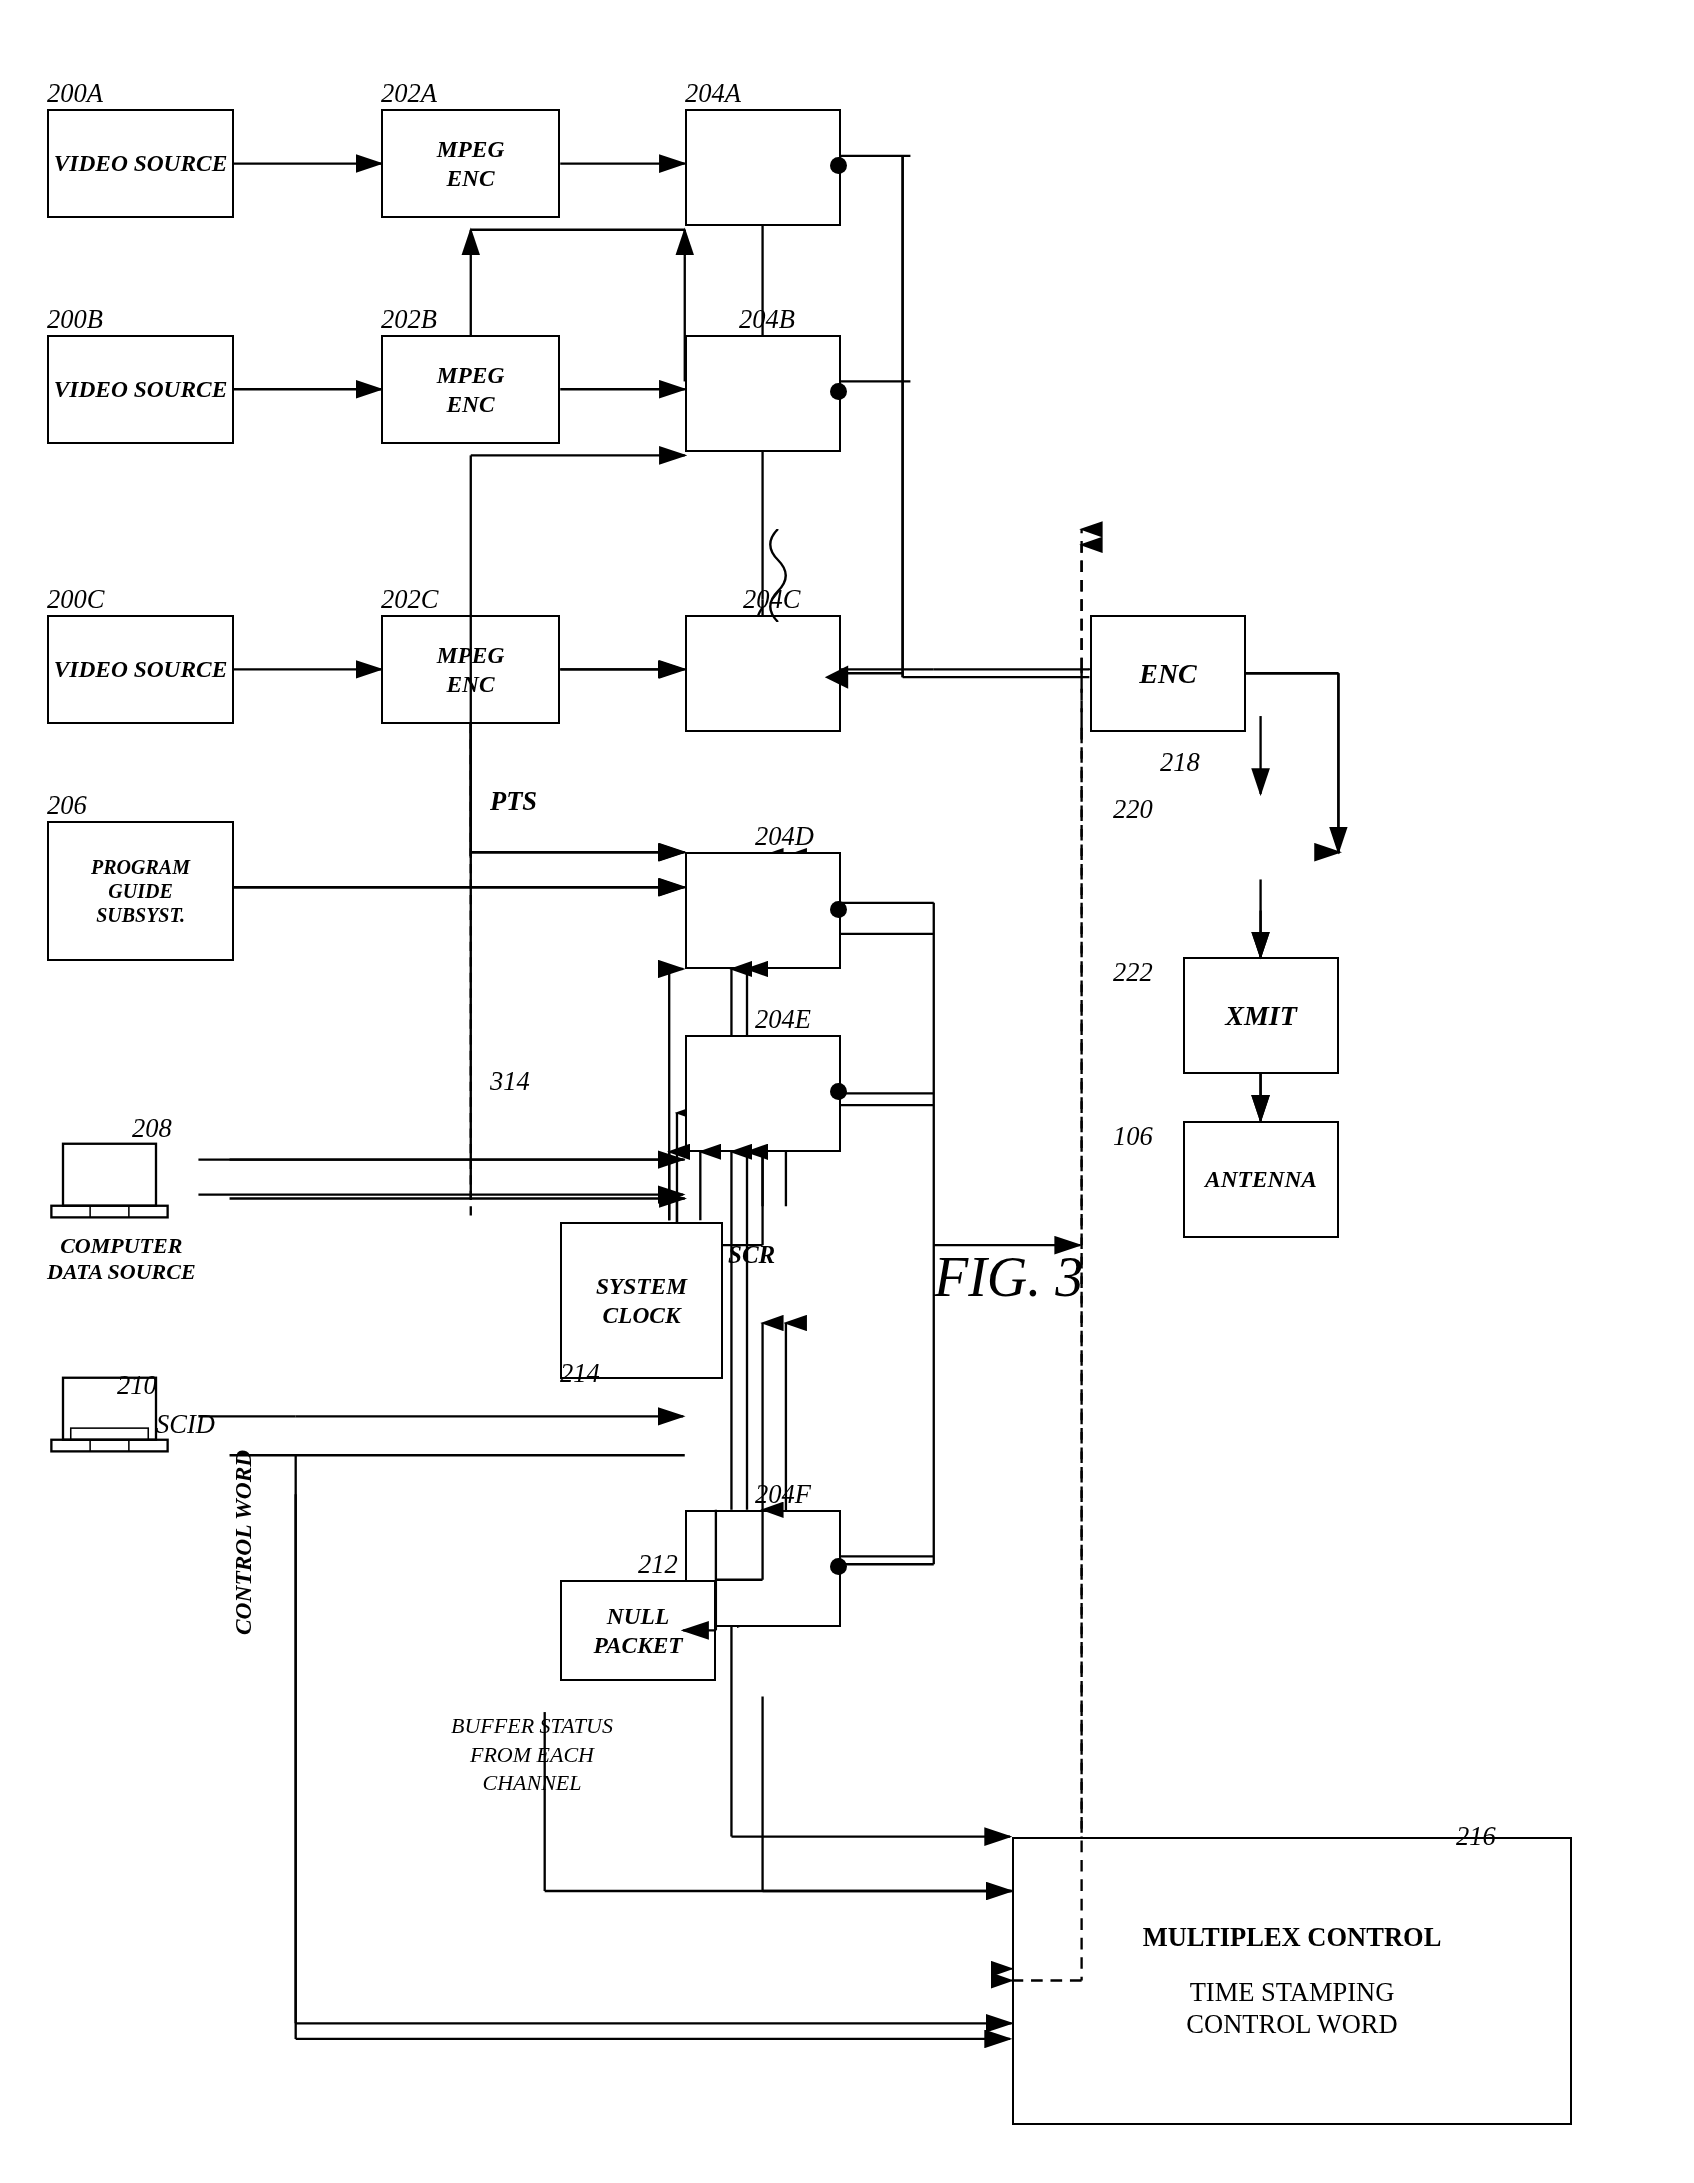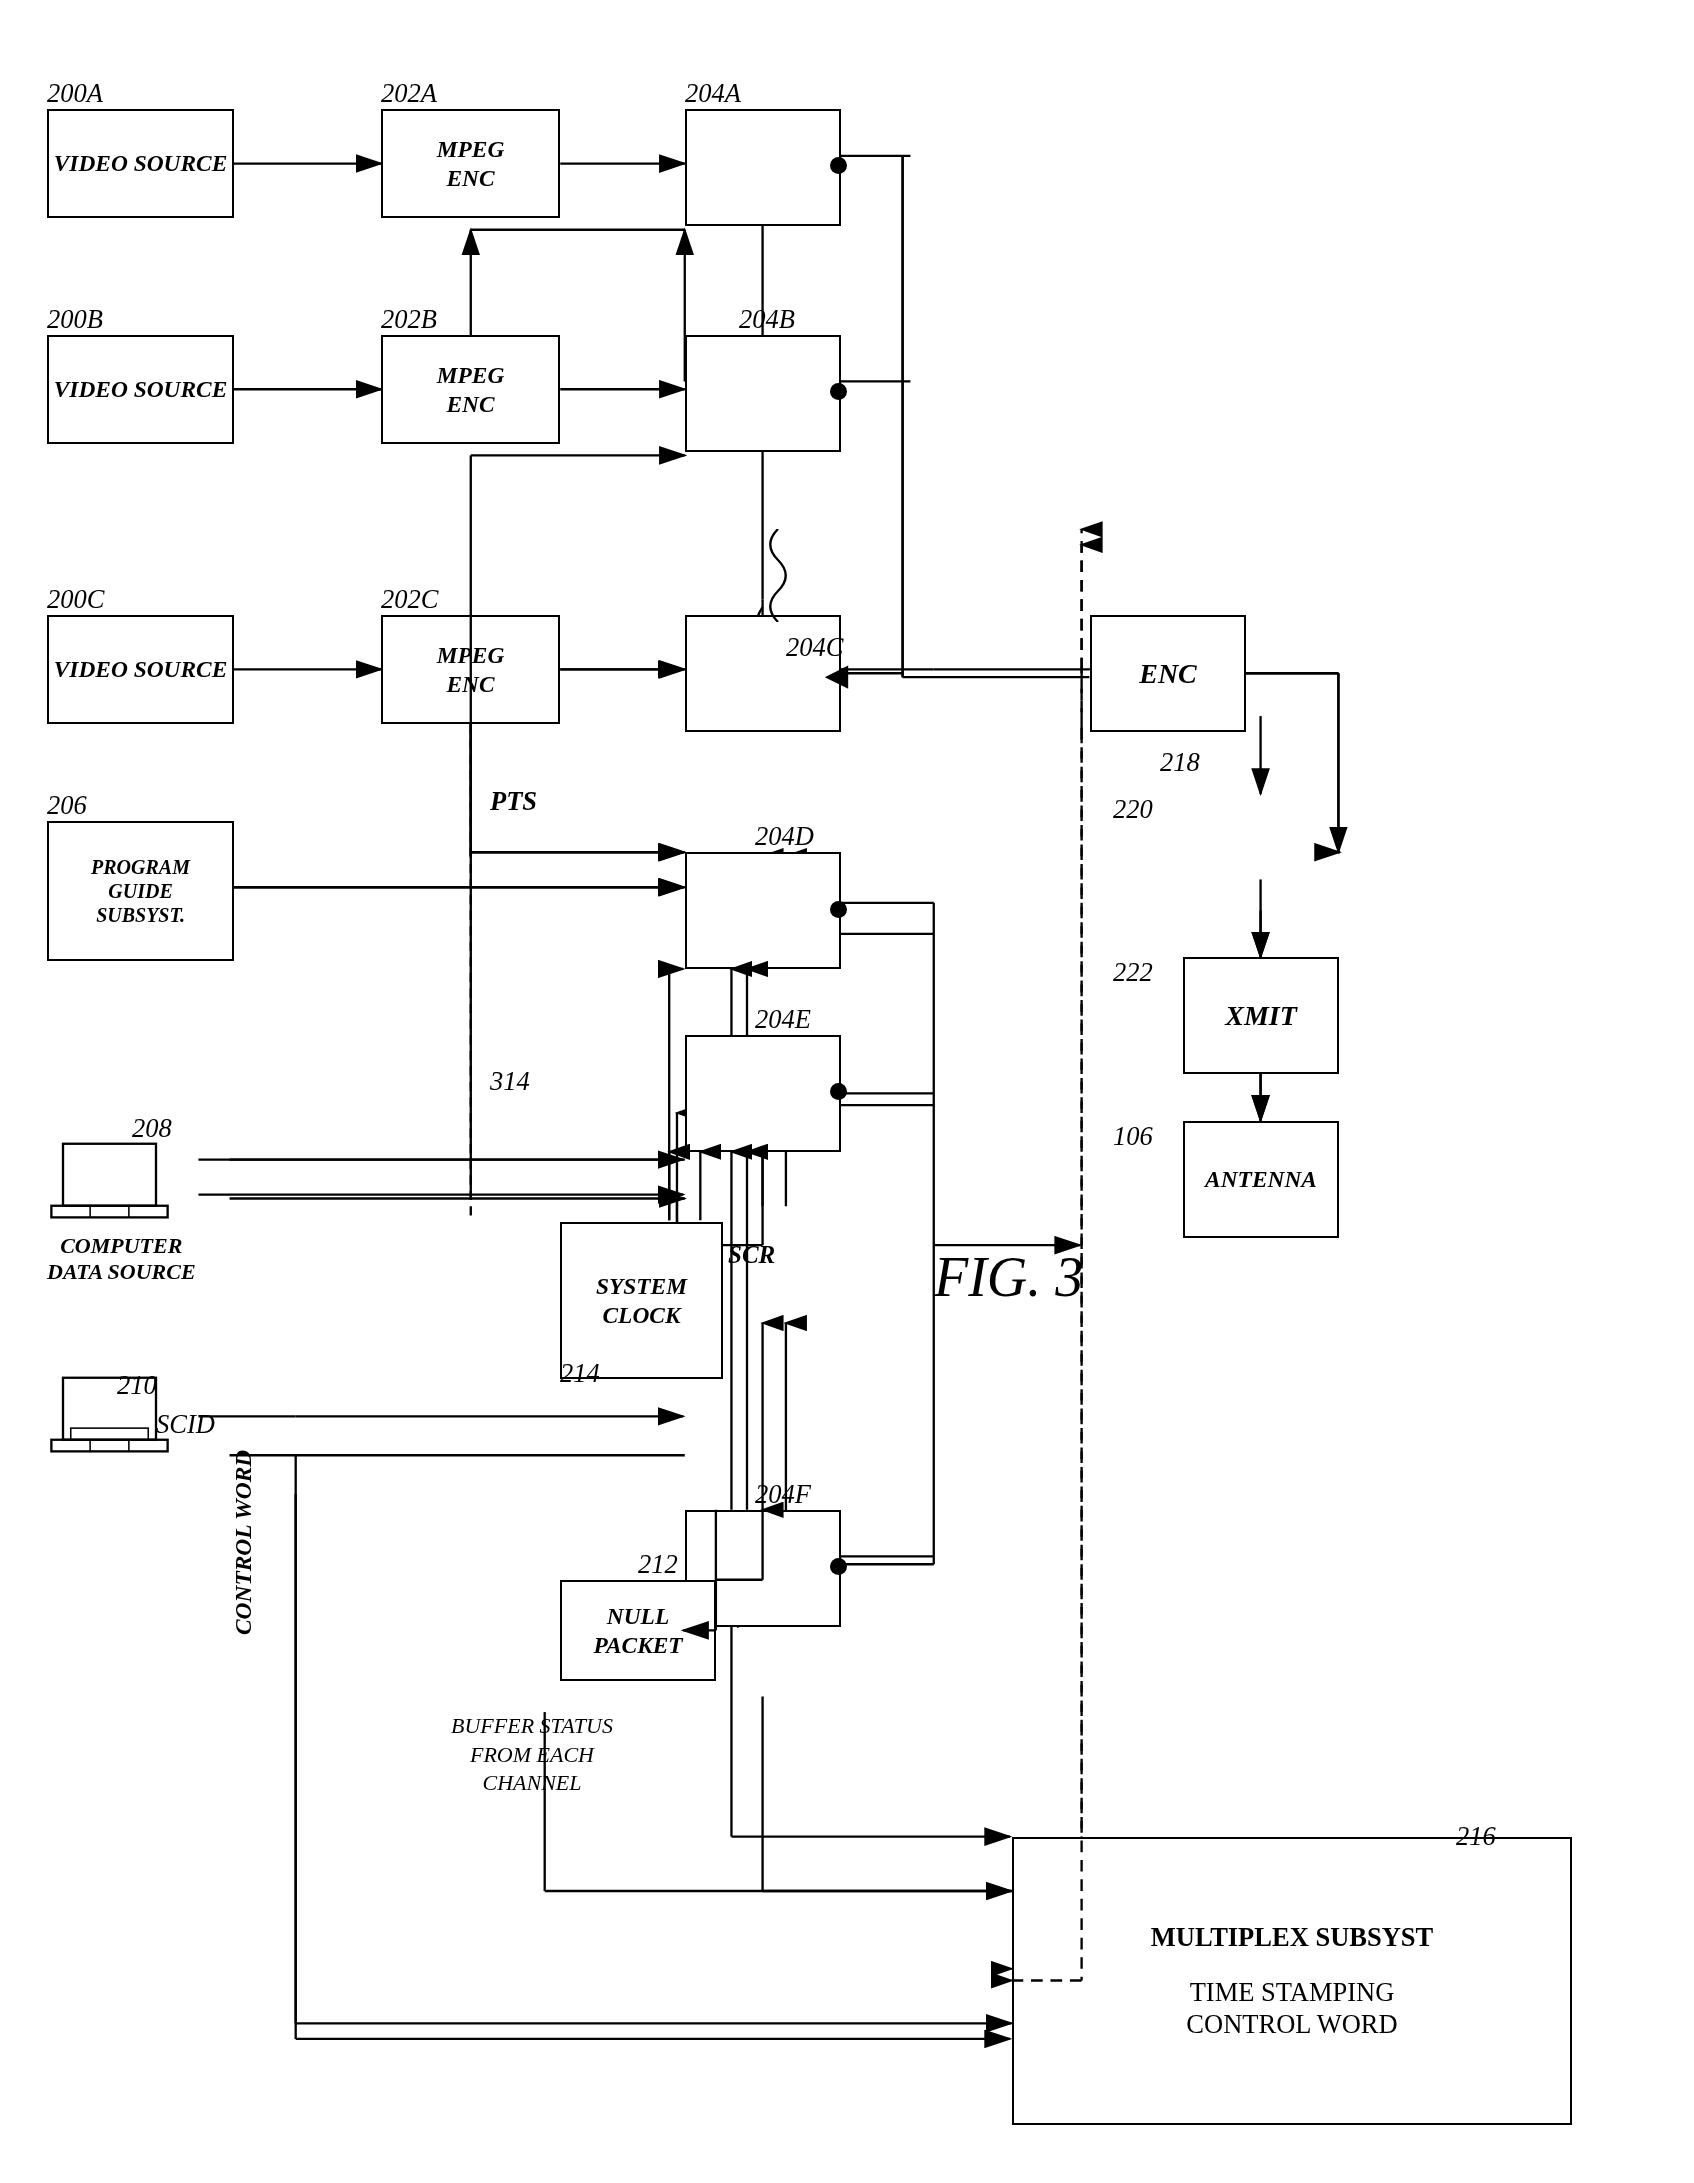--- a/index.html
+++ b/index.html
@@ -245,21 +245,21 @@
   <div class="dot" style="left:830px; top:157px;"></div>
 
   <div class="box" style="left:685px; top:335px; width:156px; height:117px;">
   </div>
   <div class="ref-label" style="left:739px; top:304px;">204B</div>
 
   <div class="dot" style="left:830px; top:383px;"></div>
 
   <div class="box" style="left:685px; top:615px; width:156px; height:117px;">
   </div>
-  <div class="ref-label" style="left:786px; top:584px;margin-top:48px;">204C</div>
+  <div class="ref-label" style="left:743px; top:584px;">204C</div>
 
   <svg style="position:absolute; left:747px; top:529px; width:62px; height:93px;" viewBox="0 0 80 120" width="62" height="93">
     <path d="M40,0 Q20,20 40,40 Q60,60 40,80 Q20,100 40,120" stroke="#000" stroke-width="3" fill="none"></path>
   </svg>
 
   <div class="box" style="left:685px; top:852px; width:156px; height:117px;">
   </div>
   <div class="ref-label" style="left:755px; top:821px;">204D</div>
 
   <div class="dot" style="left:830px; top:901px;"></div>
@@ -287,21 +287,21 @@
   <div class="ref-label" style="left:560px; top:1358px;">214</div>
 
   <div class="ref-label" style="left:728px; top:1241px; font-size:25px; font-weight:bold;">SCR</div>
 
   <div class="box" style="left:560px; top:1580px; width:156px; height:101px; font-size:23.4px;">
     <span>NULL<br>PACKET</span>
   </div>
   <div class="ref-label" style="left:638px; top:1549px;">212</div>
 
   <div class="box" style="left:1012px; top:1837px; width:560px; height:288px; font-size:25px; font-weight:bold; font-style:normal; flex-direction:column; justify-content:center; padding:15.6px;">
-    <div style="font-size:26.5px; font-weight:bold; margin-bottom:23.4px;">MULTIPLEX SUBSYST</div>
+    <div style="font-size:26.5px; font-weight:bold; margin-bottom:23.4px;">MULTIPLEX CONTROL</div>
     <div style="font-size:26.5px; font-weight:normal;">TIME STAMPING<br>CONTROL WORD</div>
   </div>
   <div class="ref-label" style="left:1456px; top:1821px;">216</div>
 
   <div class="box" style="left:1090px; top:615px; width:156px; height:117px; font-size:28px; font-style:italic;">
     <span>ENC</span>
   </div>
   <div class="ref-label" style="left:1160px; top:747px;">218</div>
 
   <div class="ref-label" style="left:1113px; top:794px;">220</div>

